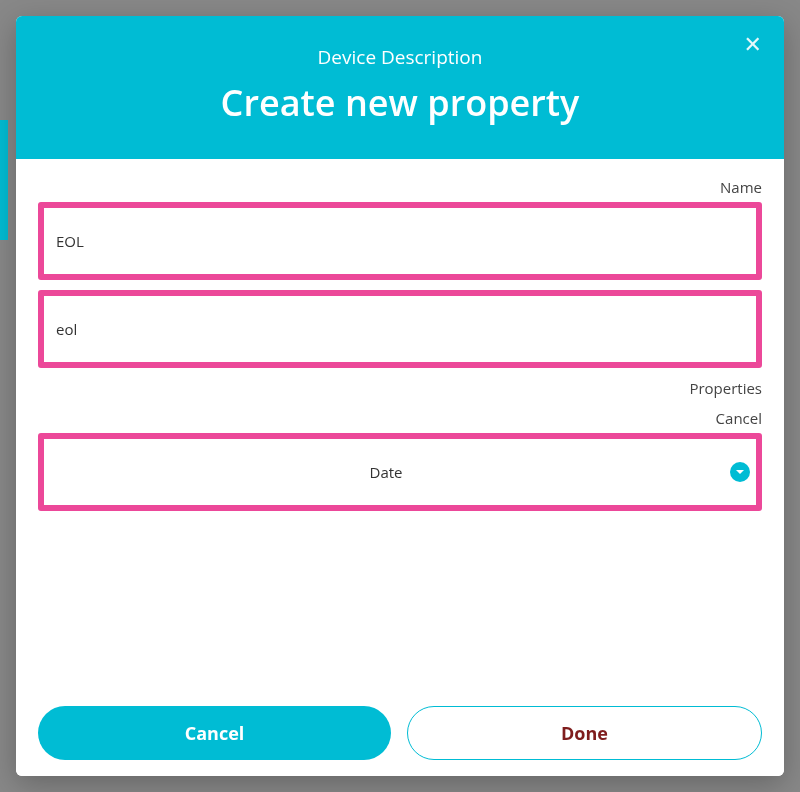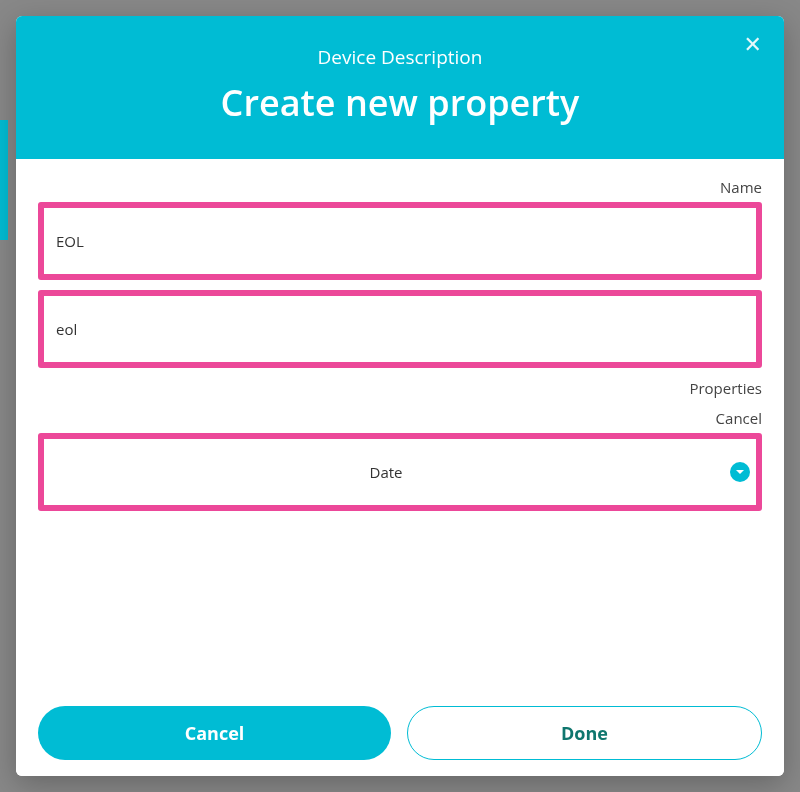--- a/index.html
+++ b/index.html
@@ -143,21 +143,21 @@
       font-family: inherit;
       text-align: center;
     }
     .btn-cancel {
       background: #00bcd4;
       color: #ffffff;
       border: none;
     }
     .btn-done {
       background: #ffffff;
-      color: #0f766e;
+      color: #7f1d1d;
       border: 1.5px solid #00bcd4;
     }
   </style>
 </head>
 <body>
 
 <div class="backdrop">
   <div class="backdrop-accent"></div>
 </div>
 

